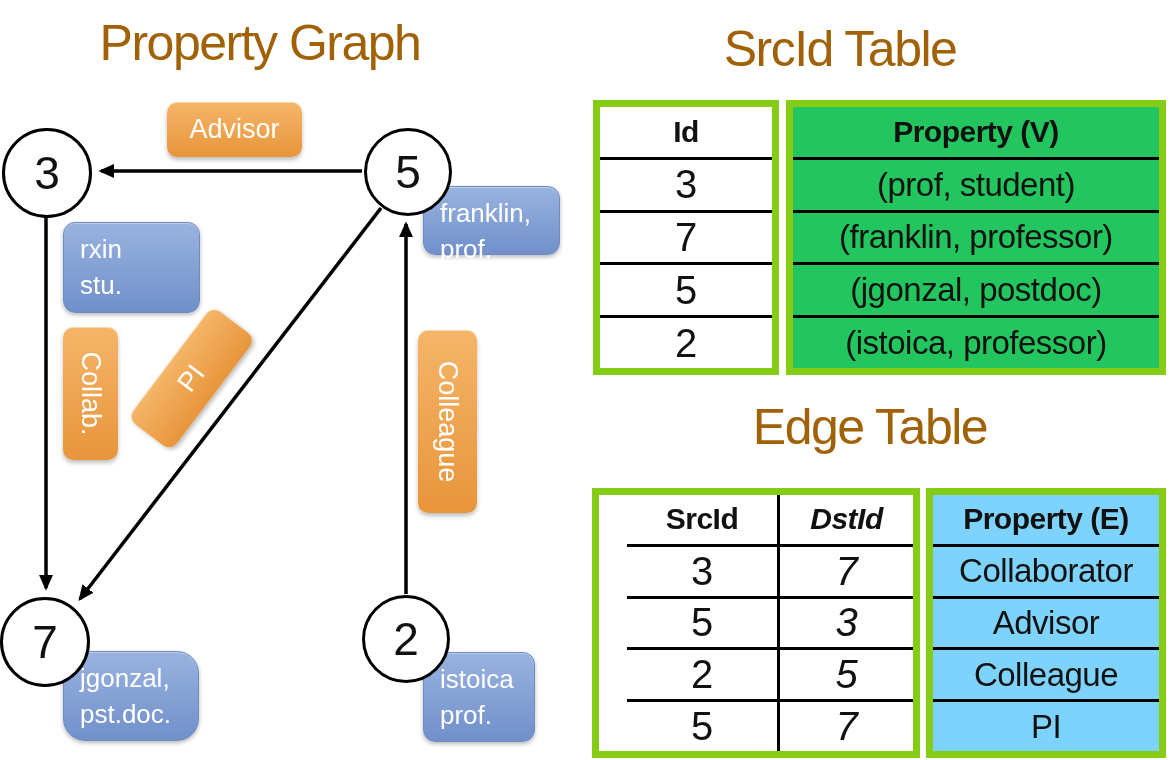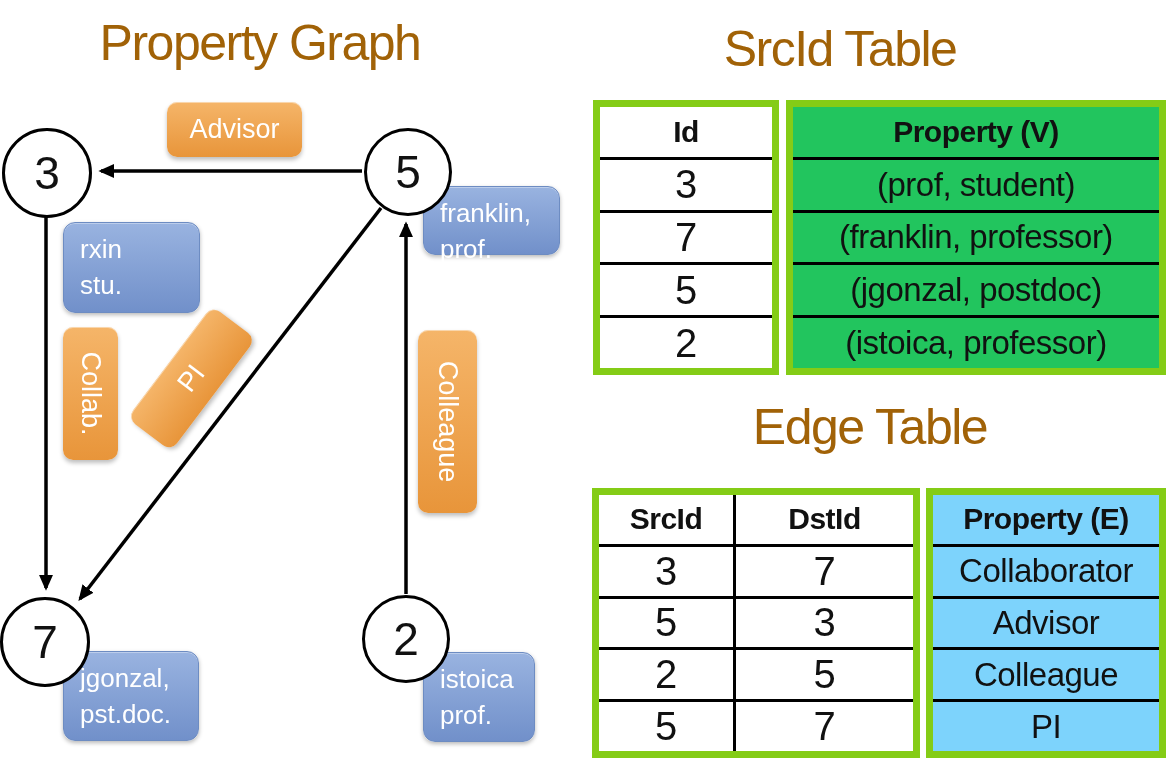--- a/index.html
+++ b/index.html
@@ -78,21 +78,21 @@
   </div>
 
   <div class="pbox" style="left:63px;top:186px;width:137px;height:91px;margin-top:36px;">
     <div>rxin</div>
     <div>stu.</div>
   </div>
   <div class="pbox" style="left:423px;top:186px;width:137px;height:69px;">
     <div>franklin,</div>
     <div>prof.</div>
   </div>
-  <div class="pbox" style="left:63px;top:651px;width:136px;height:90px;">
+  <div class="pbox" style="left:63px;top:651px;width:136px;height:90px;border-radius:22px;">
     <div>jgonzal,</div>
     <div>pst.doc.</div>
   </div>
   <div class="pbox" style="left:423px;top:652px;width:112px;height:90px;">
     <div>istoica</div>
     <div>prof.</div>
   </div>
 
   <div class="node" style="left:2px;top:128px;width:90px;height:90px;">
     <span>3</span>
@@ -121,28 +121,28 @@
     <div class="cell hdr">Property (V)</div>
     <div class="cell txt">(prof, student)</div>
     <div class="cell txt">(franklin, professor)</div>
     <div class="cell txt">(jgonzal, postdoc)</div>
     <div class="cell txt">(istoica, professor)</div>
   </div>
 
   <div class="title" style="left:585px;top:398px;width:570px;">Edge Table</div>
 
   <div class="tcol split" style="left:592px;top:488px;width:328px;height:270px;">
-    <div class="subcol" style="width:134px;">
+    <div class="subcol" style="width:150px;padding-left:28px;">
       <div class="cell hdr">SrcId</div>
       <div class="cell num">3</div>
       <div class="cell num">5</div>
       <div class="cell num">2</div>
       <div class="cell num">5</div>
     </div>
-    <div class="subcol right" style="flex:1;">
+    <div class="subcol right" style="flex:1;font-style:italic;">
       <div class="cell hdr">DstId</div>
       <div class="cell num">7</div>
       <div class="cell num">3</div>
       <div class="cell num">5</div>
       <div class="cell num">7</div>
     </div>
   </div>
 
   <div class="tcol fill-tan" style="left:926px;top:488px;width:240px;height:270px;">
     <div class="cell hdr">Property (E)</div>

